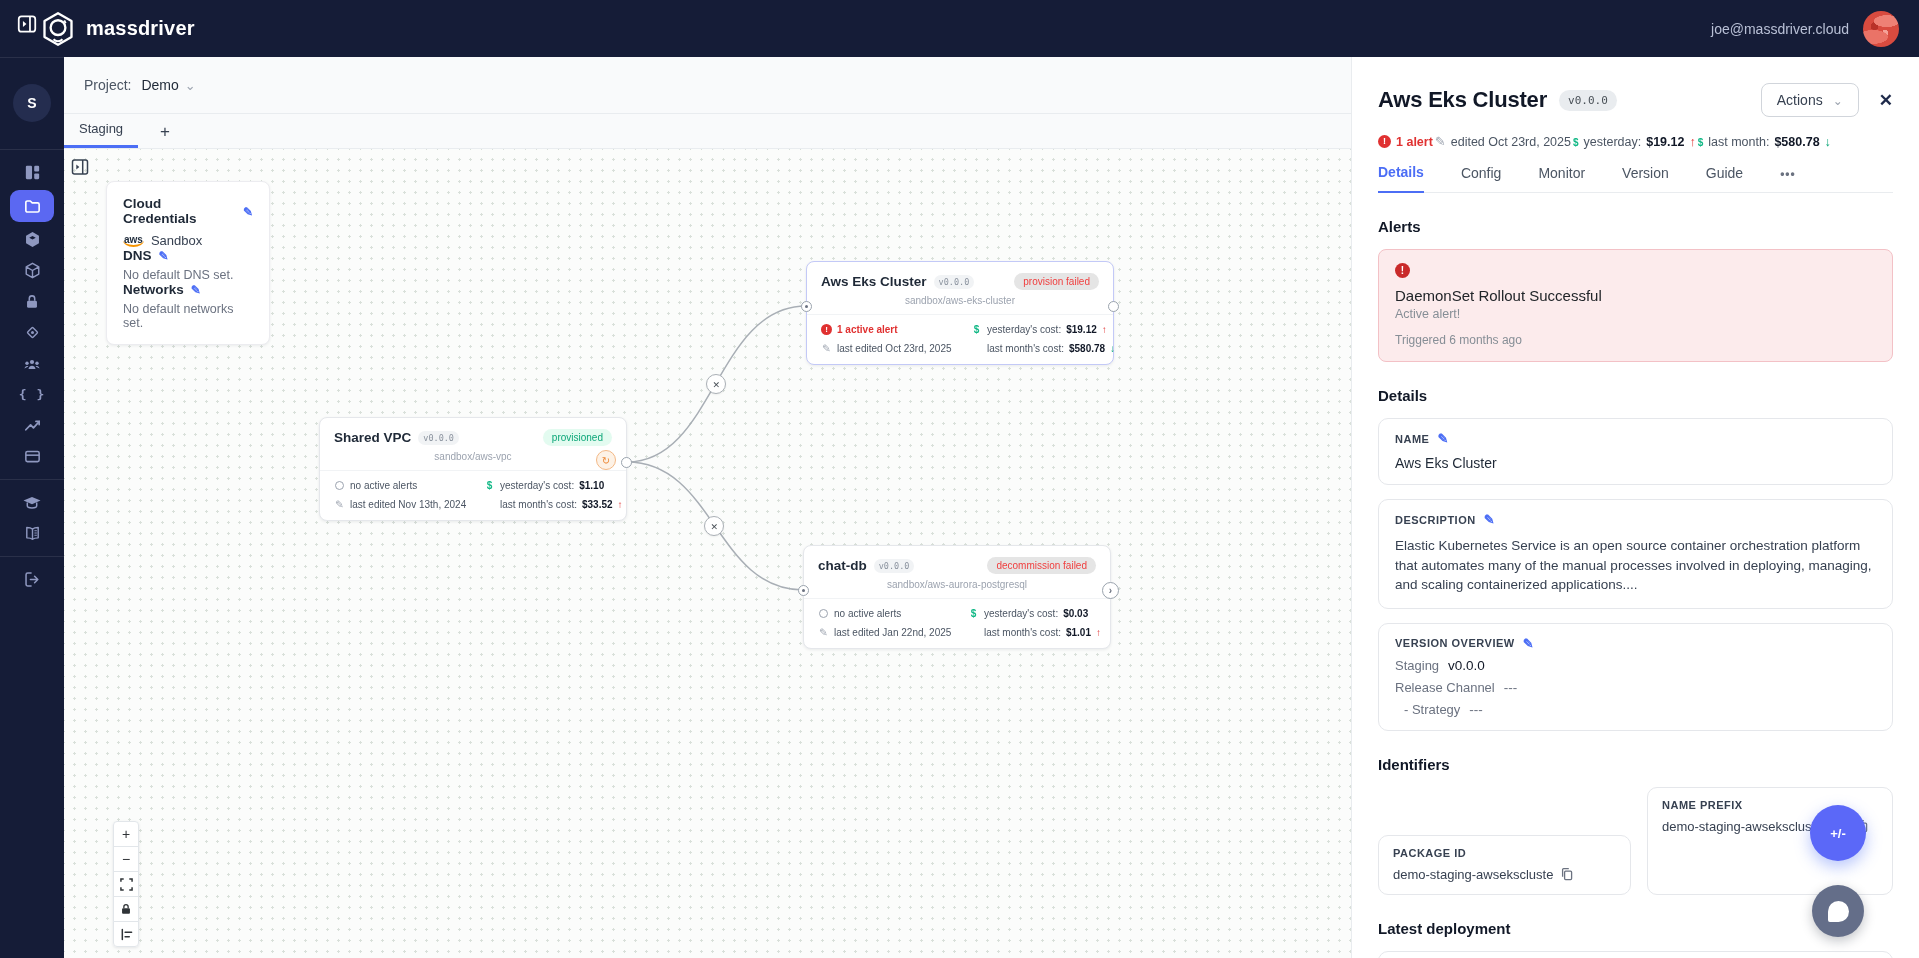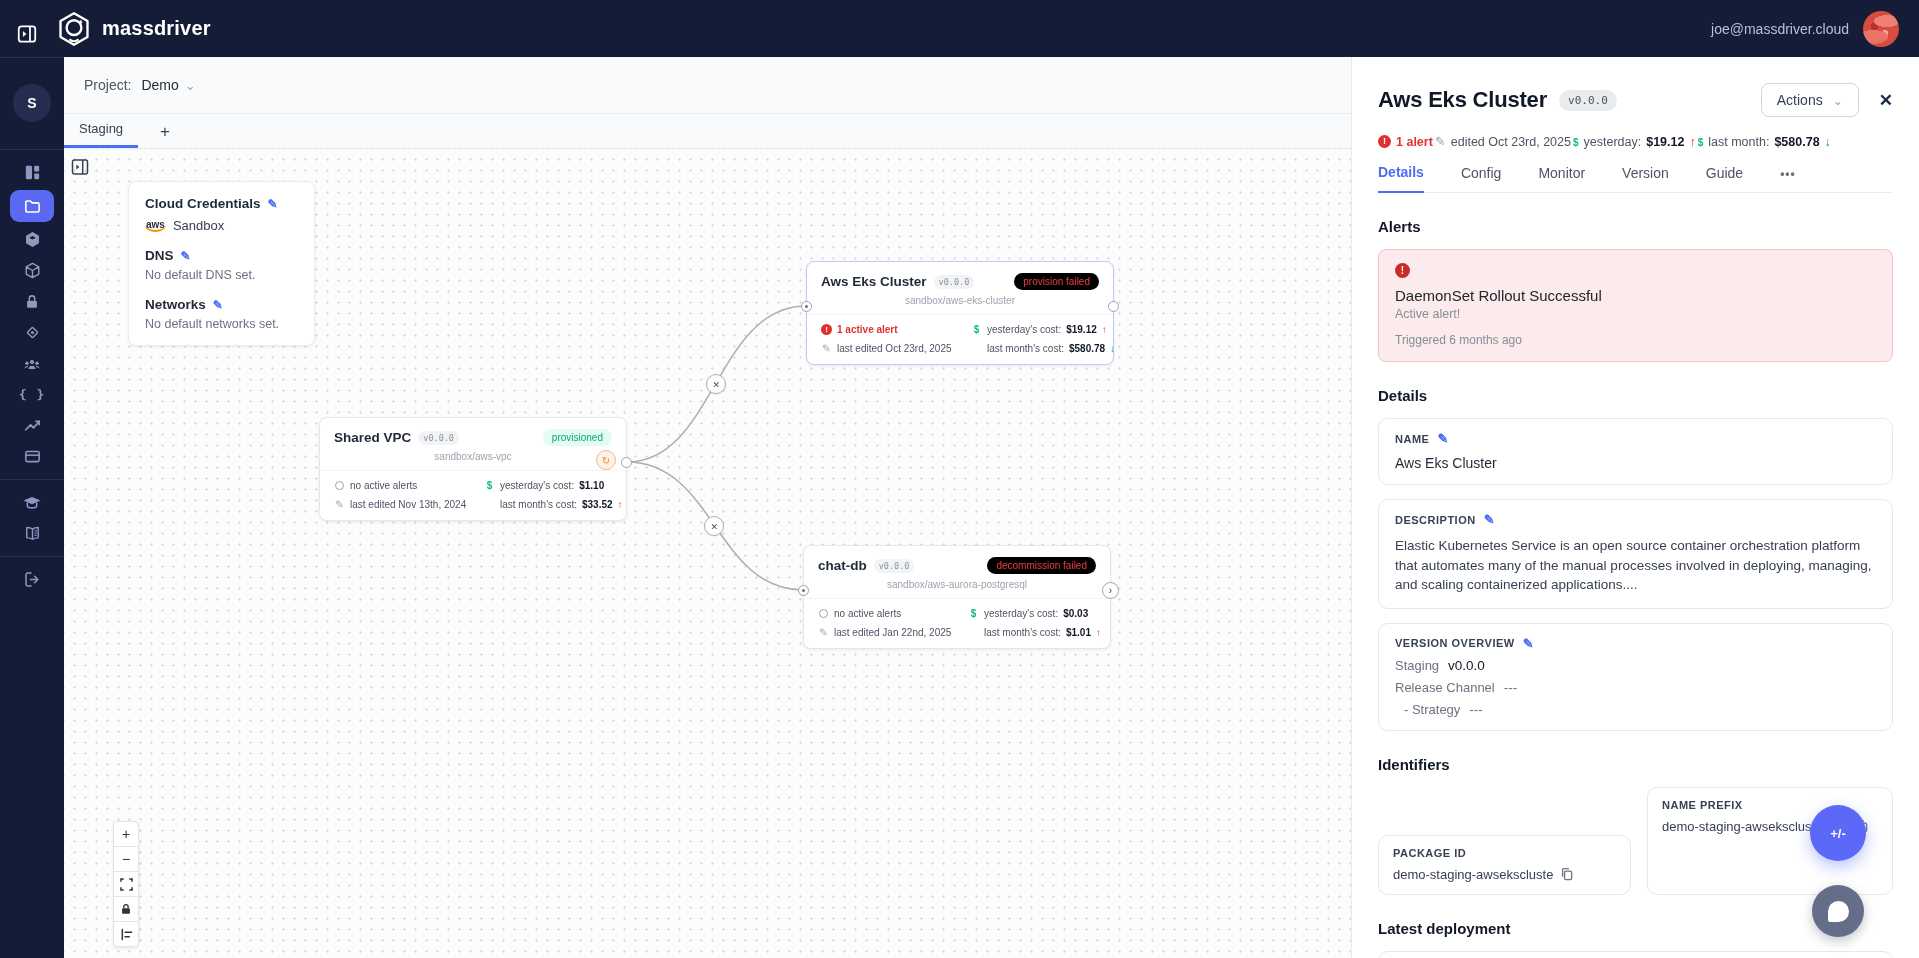--- a/index.html
+++ b/index.html
@@ -1,21 +1,21 @@
 <!DOCTYPE html>
 <html><head>
 <meta charset="utf-8">
 <style>
   * { margin:0; padding:0; box-sizing:border-box; }
   html,body { width:1919px; height:958px; font-family:"Liberation Sans", sans-serif; background:#fff; overflow:hidden; }
   #app { position:relative; width:1919px; height:958px; display:flex; flex-direction:column; }
 
   
   .topbar { height:57px; background:#151c37; display:flex; align-items:center; justify-content:space-between; padding:0 20px 0 14px; flex:0 0 57px; }
-  .topbar-left { display:flex; align-items:flex-end; gap:16px; }
+  .topbar-left { display:flex; align-items:flex-start; }
   .collapse-btn { width:26px; height:26px; display:flex; align-items:center; justify-content:center; color:#fff; cursor:pointer; }
   .brand { display:flex; align-items:center; gap:10px; color:#fff; }
   .brand-name { font-size:20px; font-weight:700; letter-spacing:.2px; }
   .topbar-right { display:flex; align-items:center; gap:14px; }
   .user-email { color:#b9c0d6; font-size:14px; }
   .planet-avatar { width:36px; height:36px; border-radius:50%; cursor:pointer;
     background:
       radial-gradient(ellipse 13px 6px at 66% 28%, #ee8175 97%, transparent),
       radial-gradient(ellipse 15px 7px at 28% 72%, #ea7367 97%, transparent),
       radial-gradient(circle 4px at 32% 42%, #b83228 97%, transparent),
@@ -43,41 +43,41 @@
   .tab-row { height:35px; flex:0 0 35px; display:flex; align-items:stretch; border-bottom:1px solid #e9ecef; }
   .env-tab { padding:7px 15px 0 15px; font-size:13px; color:#374151; border-bottom:3px solid #4c6ef5; cursor:pointer; }
   .add-tab { align-self:center; margin-left:22px; font-size:17px; color:#374151; cursor:pointer; line-height:1; }
 
   
   .canvas { position:relative; flex:1; background-color:#fbfcfb;
     background-image:radial-gradient(circle, #d9e0da 1px, transparent 1.35px);
     background-size:11px 11px; background-position:5px 5px; overflow:hidden; }
   .panel-toggle { position:absolute; left:6px; top:8px; width:22px; height:22px; color:#374151; cursor:pointer; }
 
-  .defaults-panel { position:absolute; left:64px; top:32px; width:187px; background:#fff; border:1px solid #ececf0; border-radius:8px; box-shadow:0 1px 3px rgba(16,24,40,.07); padding:14px 16px; }
+  .defaults-panel { position:absolute; left:42px; top:32px; width:164px; background:#fff; border:1px solid #ececf0; border-radius:8px; box-shadow:0 1px 3px rgba(16,24,40,.07); padding:14px 16px; }
   .dp-label { font-size:13.5px; font-weight:700; color:#1f2937; display:flex; align-items:center; gap:7px; }
   .dp-value { font-size:13px; color:#374151; margin-top:7px; display:flex; align-items:center; gap:7px; }
   .dp-muted { font-size:12.5px; color:#6b7280; margin-top:5px; }
-  .dp-gap { margin-top:15px; }
+  .dp-gap { }
   .aws-logo { font-size:10px; font-weight:700; color:#232f3e; border-bottom:2px solid #f79400; border-radius:0 0 70% 70%; padding:0 1px 0 1px; line-height:1.15; }
 
   .ic-pencil { display:inline-block; }
   .ic-pencil::before { content:"✎"; font-size:12px; color:#4c6ef5; }
   .ic-pencil.gray::before { color:#9ca3af; font-size:10.5px; }
   .ic-pencil.md::before { font-size:13px; }
 
   
   .node { position:absolute; width:308px; background:#fff; border:1px solid #e5e7eb; border-radius:8px; box-shadow:0 1px 3px rgba(16,24,40,.08); cursor:pointer; }
   .node.selected { border-color:#c3c9f7; }
   .node-top { padding:11px 14px 8px; position:relative; }
   .node-title-row { display:flex; align-items:center; }
   .node-title { font-size:13.5px; font-weight:700; color:#1f2937; }
   .node-version { font-family:"DejaVu Sans Mono", monospace; font-size:8.5px; color:#8a929e; background:#f1f3f5; border-radius:8px; padding:2px 5px; margin-left:7px; }
   .pill { margin-left:auto; font-size:10px; border-radius:999px; padding:3px 9px; white-space:nowrap; }
-  .pill.error { background:#000000; color:#f03e3e; }
+  .pill.error { background:#e5e5e5; color:#f03e3e; }
   .pill.success { background:#e3fbf0; color:#0ca678; }
   .node-slug { font-size:10px; color:#9ca3af; margin-top:5px;text-align:center; }
   .node-footer { border-top:1px solid #f1f3f5; padding:9px 14px 10px; display:grid; grid-template-columns:150px 1fr; row-gap:7px; font-size:10px; color:#4b5563; }
   .nf-item { display:flex; align-items:center; gap:5px; white-space:nowrap; }
   .nf-item b { color:#111827; }
   .icon-slot { width:11px; display:inline-flex; justify-content:center; flex:0 0 11px; }
   .alert-red { color:#e03131; font-weight:600; }
   .ic-alert-dot { width:11px; height:11px; border-radius:50%; background:#e03131; color:#fff; font-size:8px; font-weight:700; display:flex; align-items:center; justify-content:center; line-height:1; }
   .ic-alert-dot::before { content:"!"; }
   .ic-circle { width:9px; height:9px; border:1.3px solid #9ca3af; border-radius:50%; }

